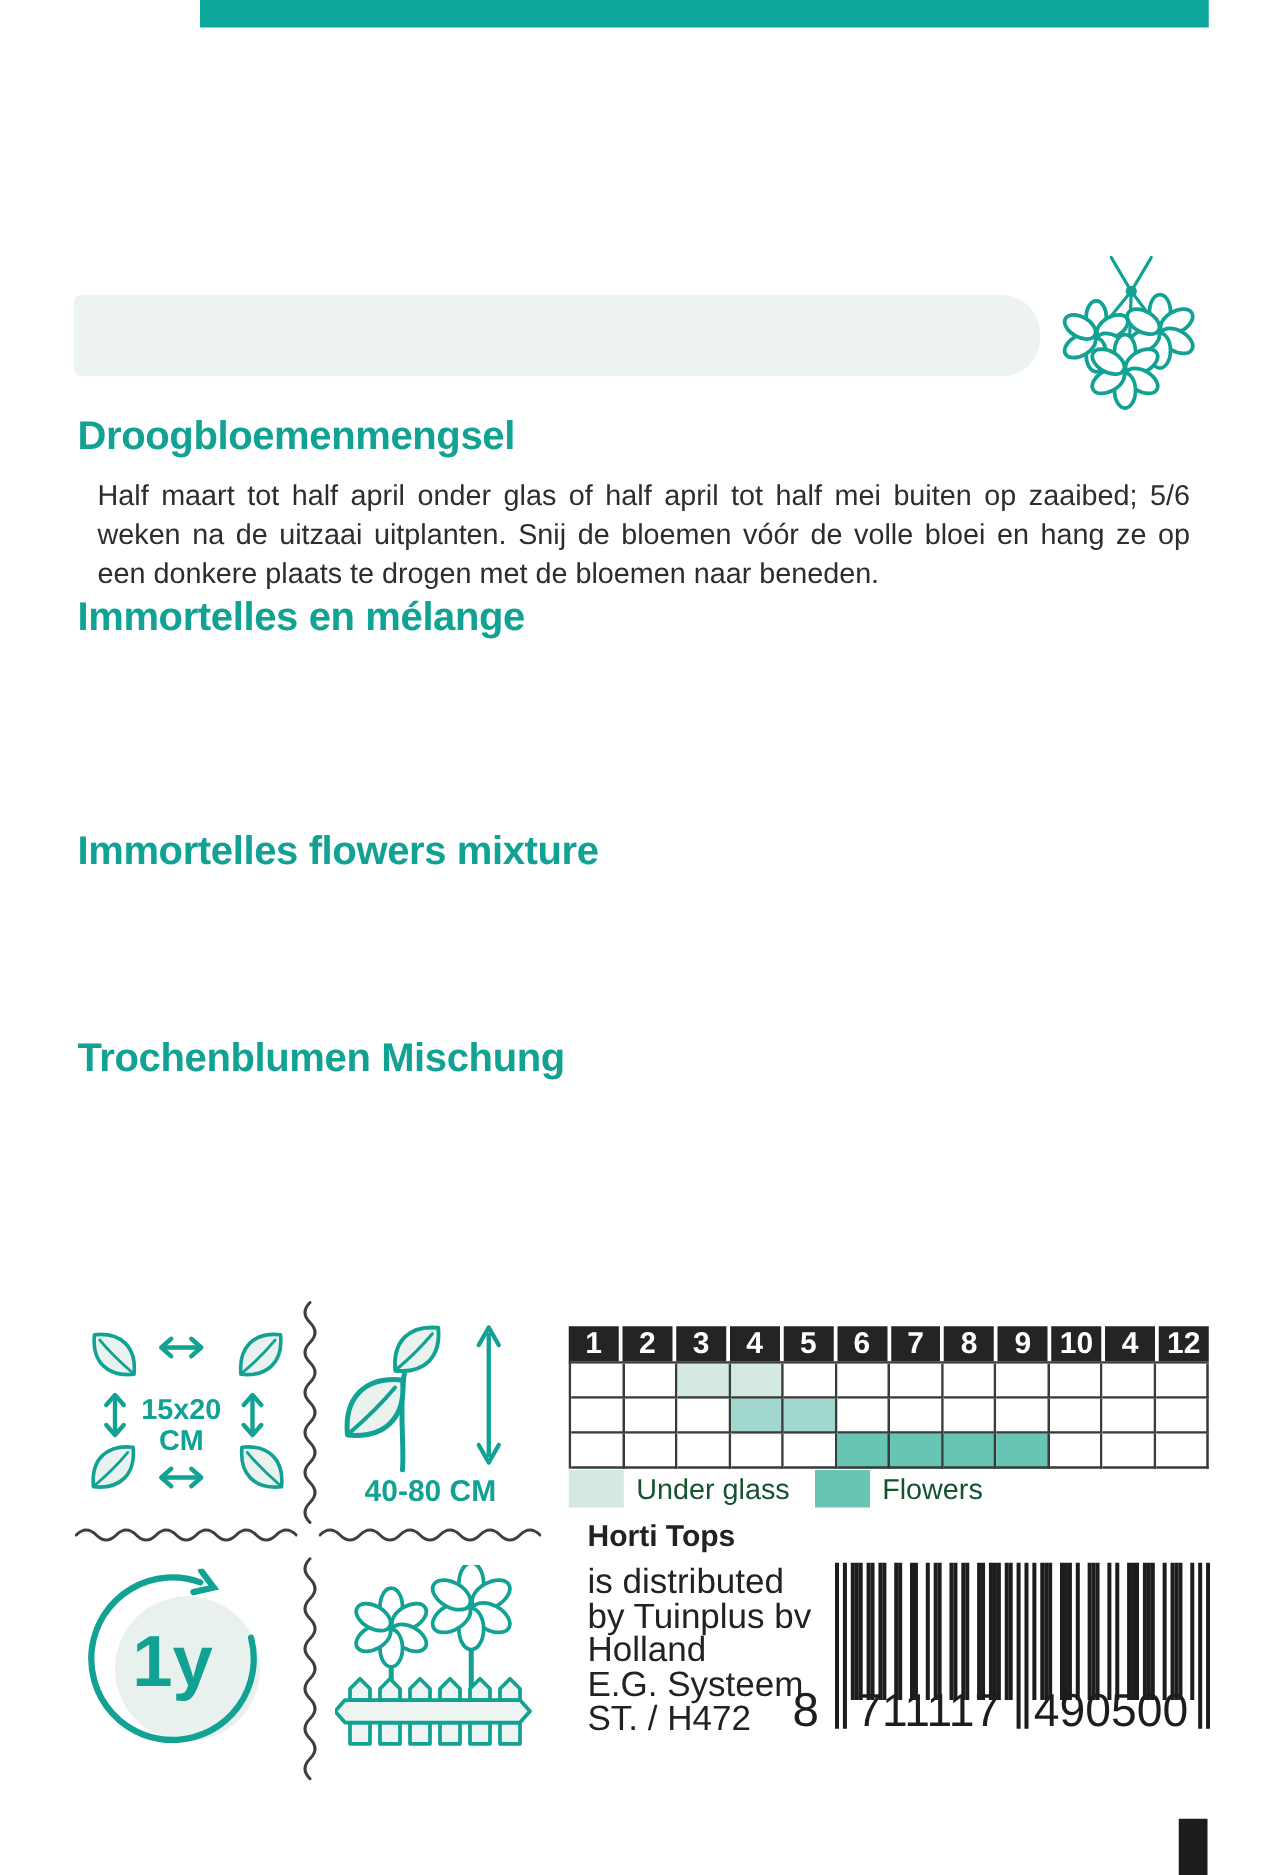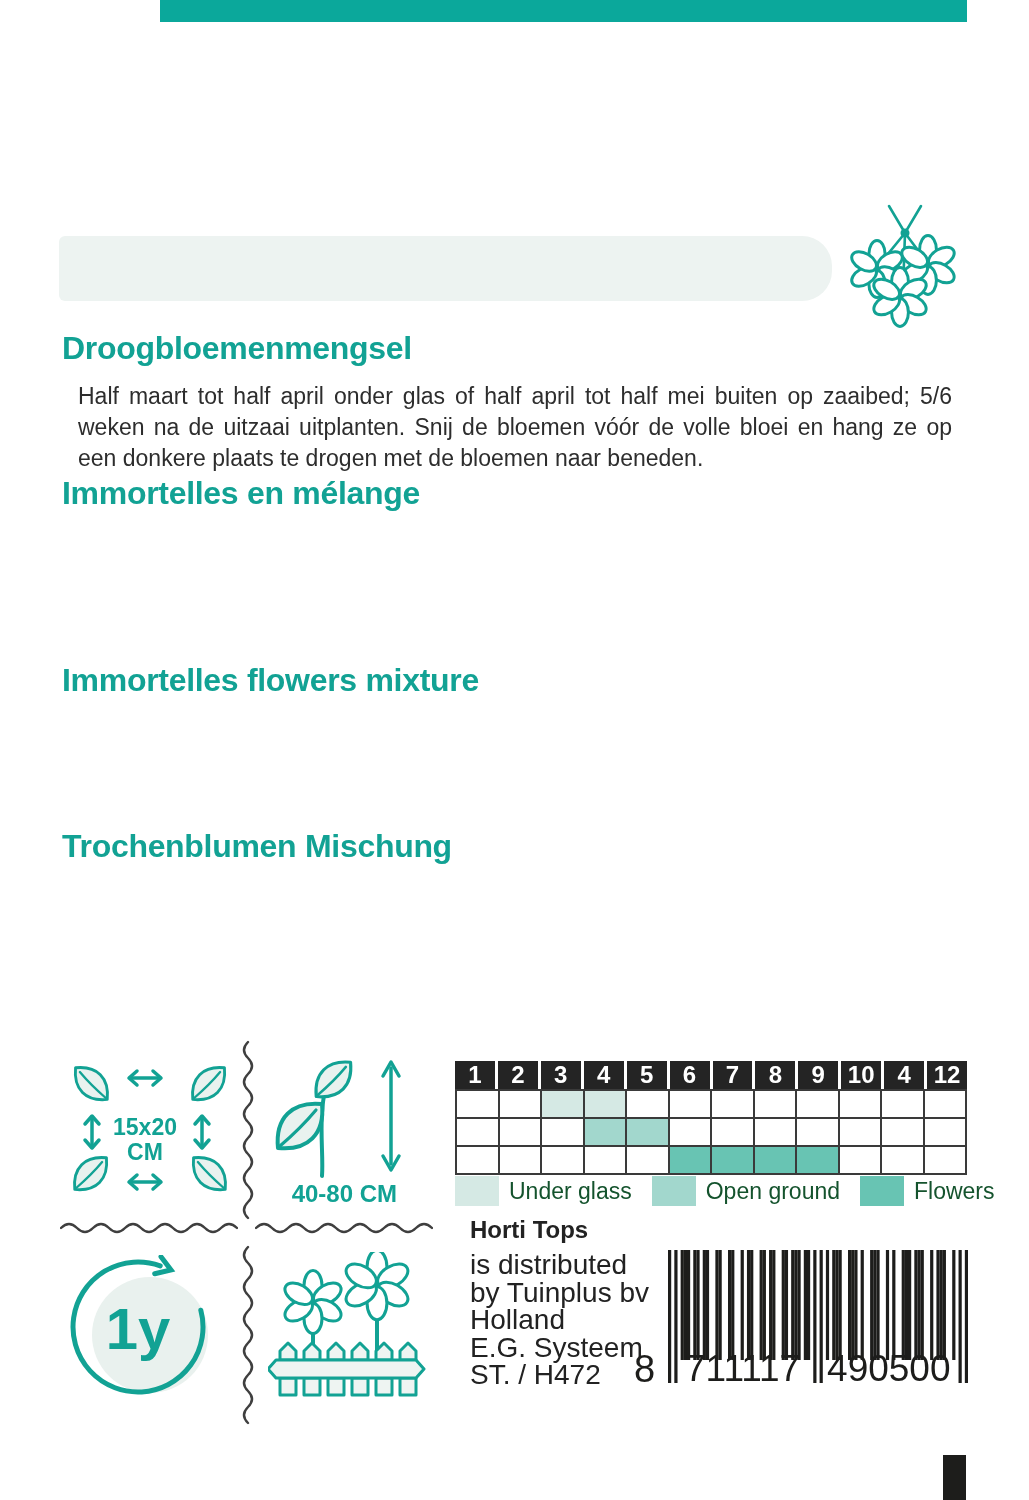--- a/index.html
+++ b/index.html
@@ -265,24 +265,20 @@
         <div class="cal-cell" style="background: rgb(104, 196, 179);"></div>
         <div class="cal-cell"></div>
         <div class="cal-cell"></div>
         <div class="cal-cell"></div>
       </div>
   </div>
   <div class="abs legend">
       <div class="legend-item">
         <span class="legend-swatch" style="background: rgb(213, 233, 228);"></span>
         <span class="legend-label">Under glass</span>
-      </div>
-      <div class="legend-item">
-        <span class="legend-swatch" style="background: rgb(162, 215, 205);"></span>
-        <span class="legend-label">Open ground</span>
       </div>
       <div class="legend-item">
         <span class="legend-swatch" style="background: rgb(104, 196, 179);"></span>
         <span class="legend-label">Flowers</span>
       </div>
     </div>
 
   <div class="abs dist">
     <div class="dist-name">Horti Tops</div>
     <div class="dist-line">is distributed</div>

